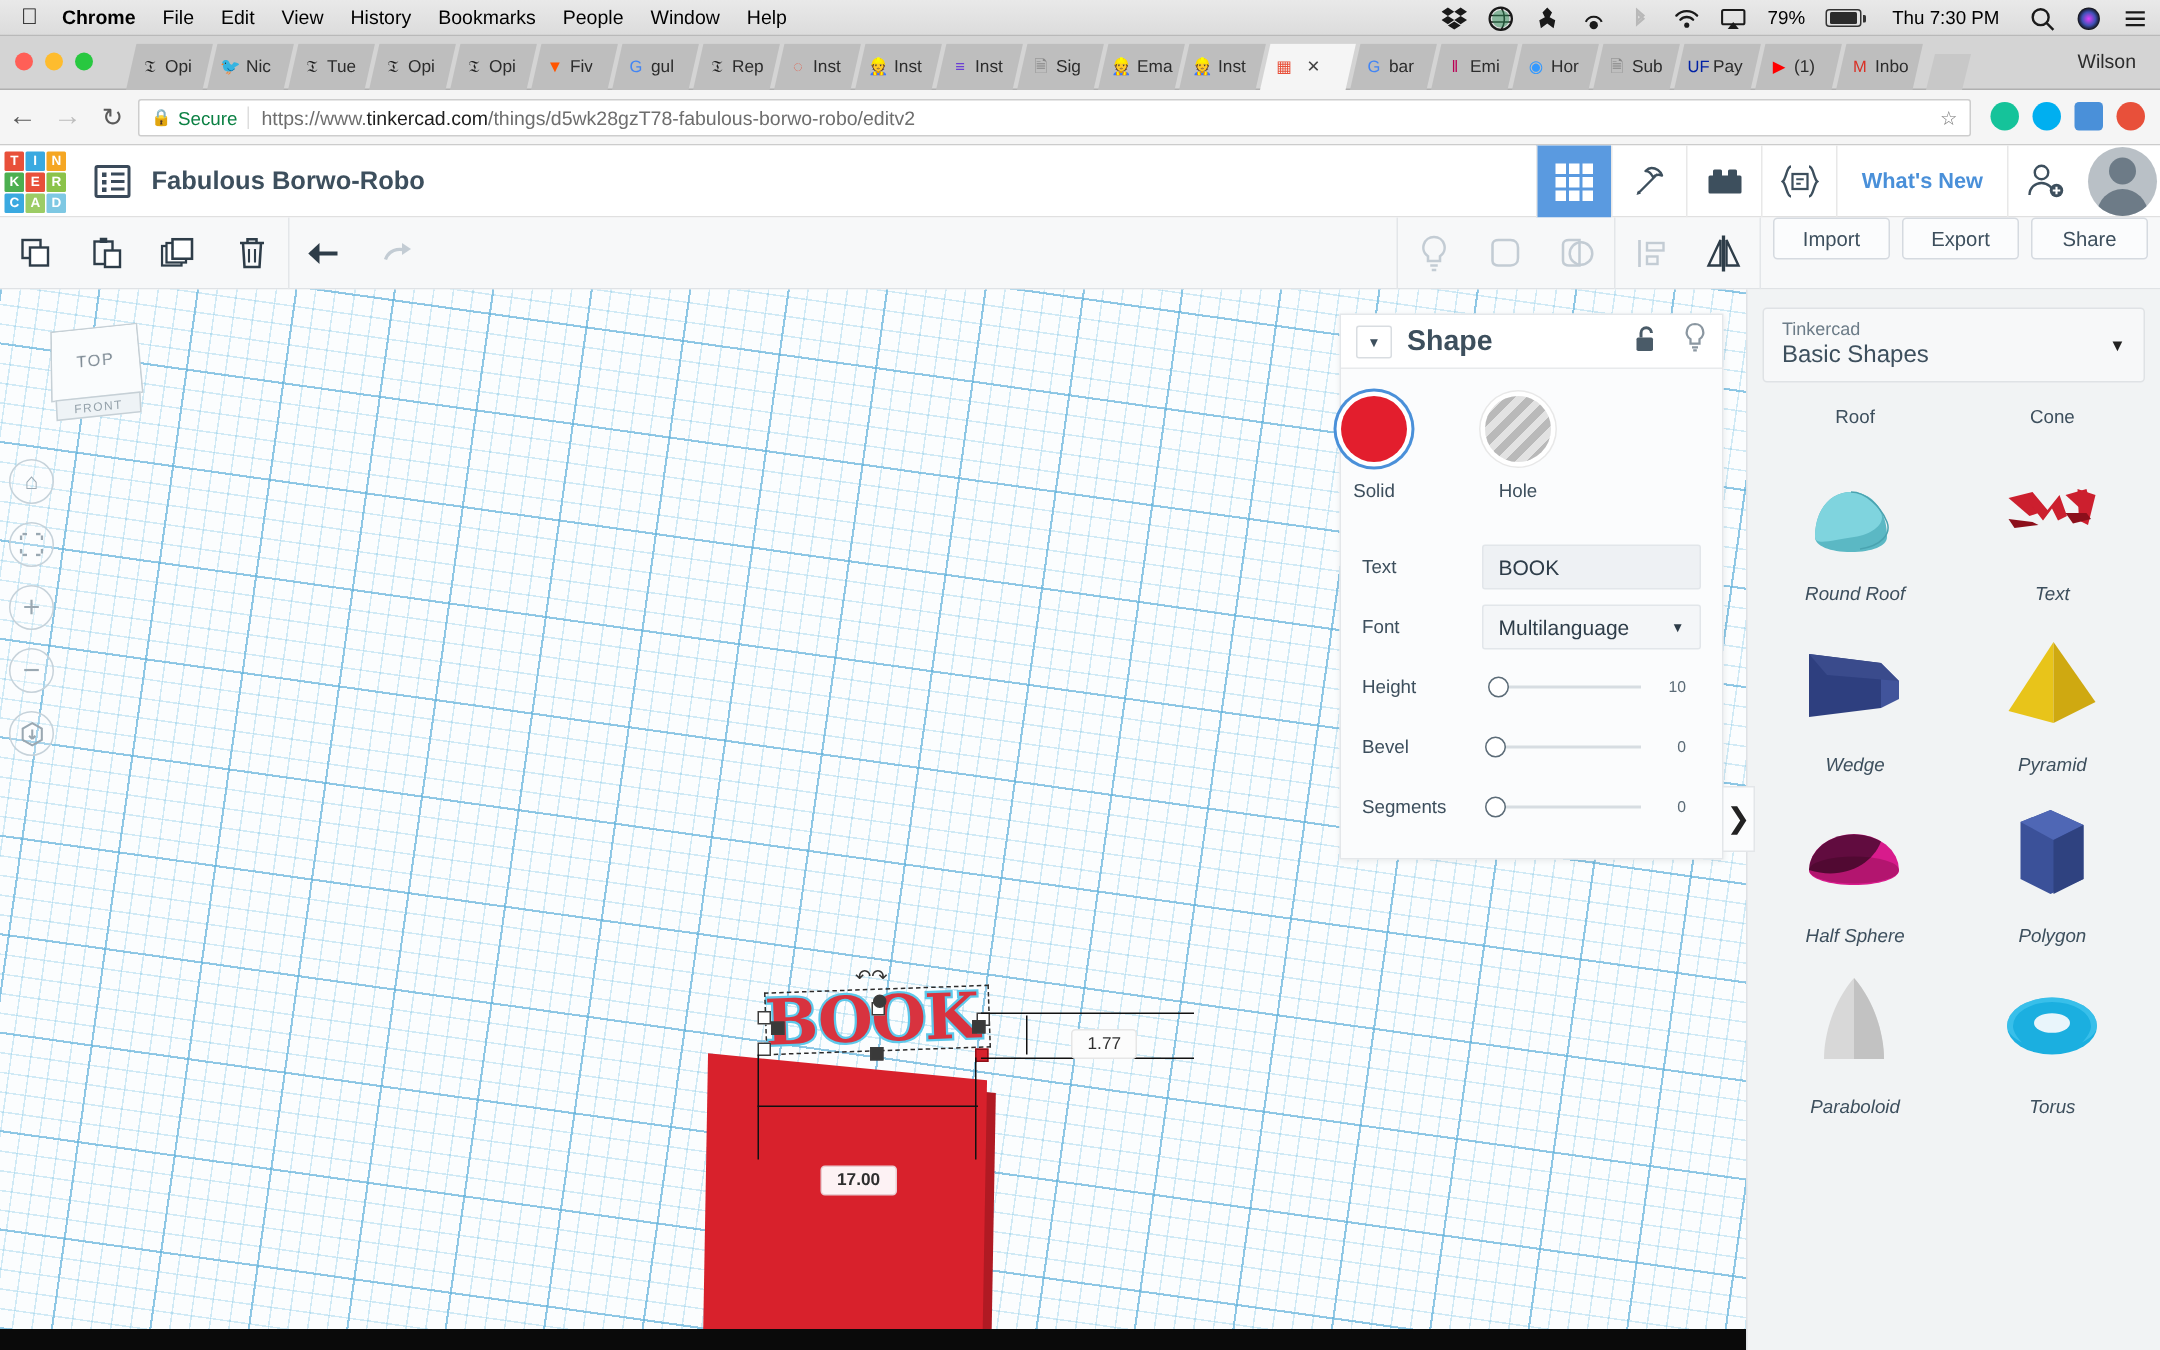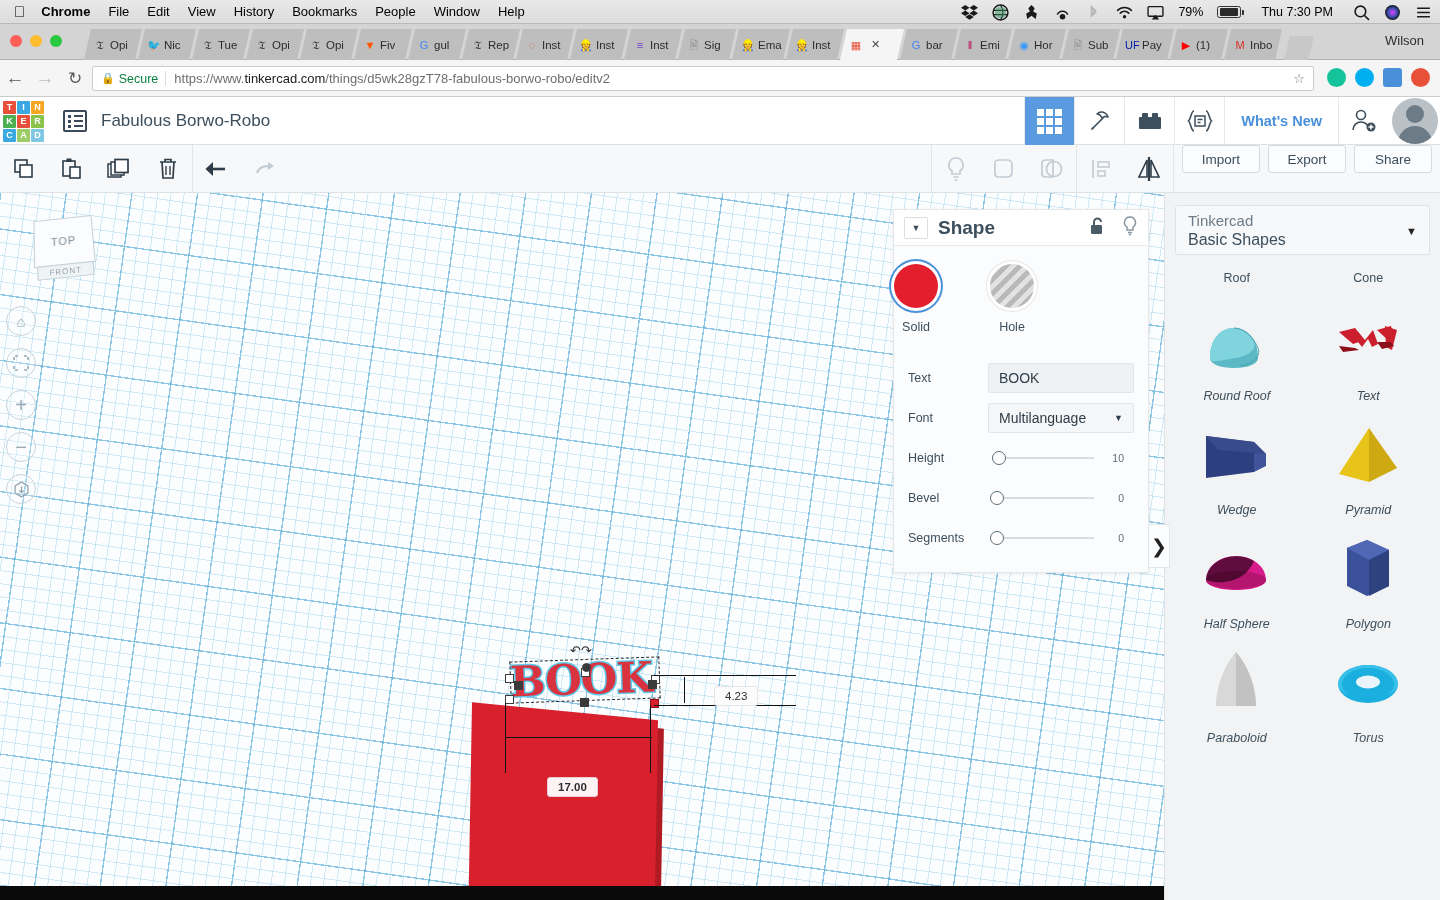--- a/index.html
+++ b/index.html
@@ -86,21 +86,21 @@
   .tc-logo { width: 42px; height: 40px; margin-left: 3px; display:grid;
     grid-template-columns: repeat(3,13px); grid-template-rows: repeat(3,13px); gap:1px;}
   .tc-logo div { font-size: 9px; font-weight: bold; color: #fff; display:flex;
     align-items:center; justify-content:center; border-radius:1px;}
   .tc-list-icon { margin-left: 18px; width: 24px; height: 22px; border: 2px solid #3a4a5a; border-radius: 2px;
     position: relative; }
   .tc-list-icon::before { content:""; position:absolute; left:3px; top:3px; width:3px; height:3px; background:#3a4a5a;
     box-shadow: 0 5px 0 #3a4a5a, 0 10px 0 #3a4a5a; }
   .tc-list-icon::after { content:""; position:absolute; left:9px; top:3.5px; width:9px; height:2px; background:#3a4a5a;
     box-shadow: 0 5px 0 #3a4a5a, 0 10px 0 #3a4a5a; }
-  .tc-title { margin-left: 14px; font-size: 17px; font-weight: normal; color: #3d4f5d; }
+  .tc-title { margin-left: 14px; font-size: 17px; font-weight: bold; color: #3d4f5d; }
   .tc-header-right { position:absolute; right:0; top:0; height:48px; display:flex; align-items:stretch; }
   .hicon { width: 50px; display:flex; align-items:center; justify-content:center;
     border-left:1px solid #e8e8e8; color:#3d4f5d; }
   .hicon.sel { background:#5a9ae0; color:#fff; }
   .whatsnew { display:flex; align-items:center; padding:0 16px; border-left:1px solid #e8e8e8;
     color:#4a90d9; font-size:14.5px; font-weight:bold; }
   .grid9 { display:grid; grid-template-columns: repeat(3,7px); grid-template-rows:repeat(3,7px); gap:2px;}
   .grid9 i { background: currentColor; display:block; }
   .avatar { width:46px; height:46px; border-radius:50%; background:#b9c0c6; margin: 1px 2px 0 4px;
     position:relative; overflow:hidden; }
@@ -213,21 +213,21 @@
   .slider .sv { position:absolute; right: 10px; font-size: 10.5px; color:#5b6b77;}
 
   
   .sidebar { position:absolute; left: 1164px; top: 193px; width: 276px; height: 707px;
     background:#f1f3f4; border-left:1px solid #dfe2e5; overflow:hidden;}
   .sb-tools { height: 82px; display:flex; border-bottom:1px solid #e1e4e6; background:#f7f8f9;}
   .sb-tool { flex:1; display:flex; flex-direction:column; align-items:center; justify-content:center; gap:7px;}
   .sb-tool .lbl { font-size: 12.5px; color:#3d4f5d;}
   .sb-select { margin: 12px 10px; height: 50px; background:#f7f8f9; border:1px solid #dfe2e5; border-radius:3px;
     padding: 6px 12px; position:relative;}
-  .sb-select .sm { font-size: 15px; color:#6c7c88;}
+  .sb-select .sm { font-size: 12px; color:#6c7c88;}
   .sb-select .lg { font-size: 16px; color:#3d4f5d; margin-top: 2px;}
   .sb-select .cv { position:absolute; right: 12px; top: 19px; font-size: 11px; color:#222;}
   .sb-grid { padding: 0 6px; }
   .sb-rowlabels { display:flex;margin-top:12px; }
   .sb-rowlabels div { flex:1; text-align:center; font-size: 12.5px; color:#3d4f5d; padding: 4px 0 10px;}
   .sb-items { display:flex; flex-wrap:wrap;font-style:italic; }
   .sb-item { width: 50%; text-align:center; margin-bottom: 6px;}
   .sb-item .thumb { height: 92px; display:flex; align-items:center; justify-content:center;}
   .sb-item .nm { font-size: 12.5px; color:#3d4f5d; padding-top: 2px;}
 </style>
@@ -619,21 +619,21 @@
   <div class="handle" style="left:651px;top:482px;"></div>
   <div class="handle red" style="left:650px;top:506px;"></div>
   <div class="handle dark" style="left:582px;top:470px;border-radius:50%;"></div>
   <div class="handle dark" style="left:580px;top:505px;"></div>
   <div class="handle dark" style="left:514px;top:488px;"></div>
   <div class="handle dark" style="left:648px;top:487px;"></div>
 
   <div class="dimline" style="left:654px;top:482px;width:142px;height:1px;"></div>
   <div class="dimline" style="left:654px;top:512px;width:142px;height:1px;"></div>
   <div class="dimline" style="left:684px;top:484px;width:1px;height:26px;"></div>
-  <div class="dim-label white" style="left:714px;top:493px;">4.23</div>
+  <div class="dim-label white" style="left:714px;top:493px;">1.77</div>
 
   <div class="dimline" style="left:505px;top:510px;width:1px;height:70px;"></div>
   <div class="dimline" style="left:650px;top:512px;width:1px;height:68px;"></div>
   <div class="dimline" style="left:505px;top:544px;width:147px;height:1px;"></div>
   <div class="dim-label" style="left:547px;top:584px;">17.00</div>
 
 </div>
 
 <div class="canvas-bottom-strip"></div>
 

